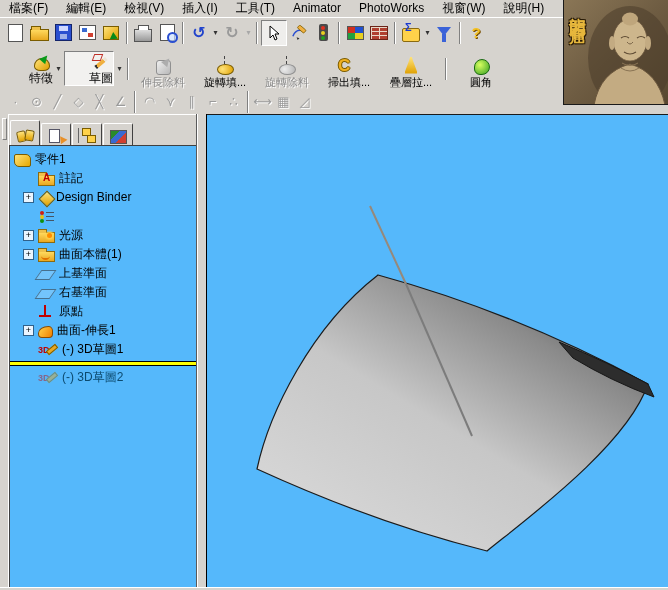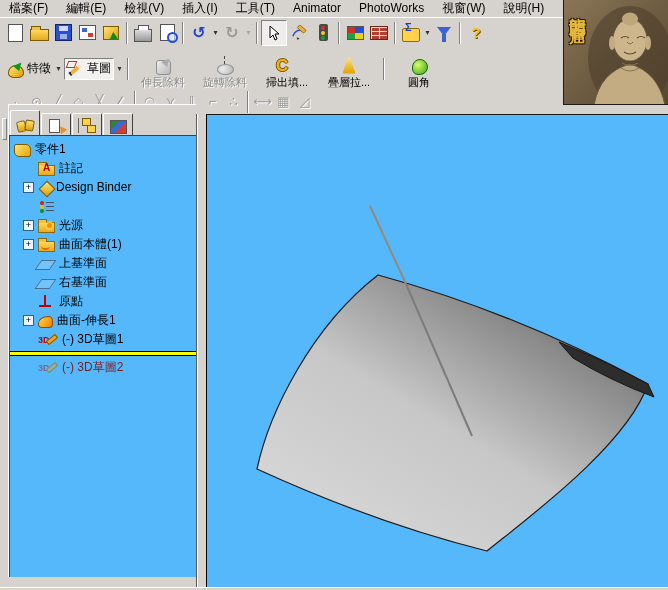--- a/index.html
+++ b/index.html
@@ -52,21 +52,21 @@
   .ic-filter{width:0;height:0;border-left:7px solid transparent;border-right:7px solid transparent;border-top:9px solid #3a62d8;margin-top:-2px;}
   .ic-filter::after{content:"";position:absolute;left:-2px;top:-2px;width:4px;height:8px;background:#3a62d8;}
   .g-help{font-size:15px;font-weight:bold;color:#f4c020;text-shadow:1px 1px 0 #7a5000;line-height:20px;}
   .ic-cursor{width:16px;height:16px;}
   .ic-pencil{width:16px;height:16px;}
 
   
   .row3{position:absolute;left:0;top:47px;width:100%;height:43px;display:flex;align-items:center;
         padding-left:4px;background:#d6d3ce;border-bottom:1px solid #8a8a8a;}
   .flyout{height:40px;display:flex;align-items:center;padding:0 1px;flex:none;}
-  .flyout .stack{display:flex;flex-direction:row;align-items:center;width:48px;}
+  .flyout .stack{display:flex;flex-direction:column;align-items:flex-end;width:48px;}
   .flyout-label{font-size:12px;line-height:13px;white-space:nowrap;}
   .flyout.checked .stack{background:#f2f1ef;border:1px solid;border-color:#808080 #fff #fff #808080;}
   .fbtn{width:62px;height:40px;display:flex;flex-direction:column;align-items:center;justify-content:flex-end;
         padding-bottom:2px;flex:none;}
   .flabel{font-size:11px;line-height:12px;white-space:nowrap;}
   .fbtn.disabled .flabel{color:#8a8a8a;text-shadow:1px 1px 0 #fff;}
 
   .fi{width:22px;height:20px;position:relative;flex:none;}
   .fi-features::before{content:"";position:absolute;left:3px;top:6px;width:14px;height:11px;
       background:linear-gradient(135deg,#ffe37a,#e0a000);border:1px solid #7a5c00;
@@ -98,21 +98,21 @@
   
   .row4{position:absolute;left:0;top:90px;width:100%;height:24px;display:flex;align-items:center;
         padding-left:5px;background:#d6d3ce;}
   .sgly{width:21px;height:20px;text-align:center;line-height:20px;font-size:13px;color:#9b9b9b;
         text-shadow:1px 1px 0 #fff;flex:none;}
 
   
   .left-grip{position:absolute;left:0;top:114px;width:8px;height:473px;background:#d6d3ce;}
   .left-grip::before{content:"";position:absolute;left:2px;top:4px;width:3px;height:20px;
         border:1px solid;border-color:#fff #808080 #808080 #fff;}
-  .left-panel{position:absolute;left:8px;top:104px;width:188px;height:473px;background:#d6d3ce;
+  .left-panel{position:absolute;left:8px;top:114px;width:188px;height:473px;background:#d6d3ce;
         border-top:1px solid #fff;border-left:1px solid #fff;box-sizing:border-box;text-decoration:underline;}
   .tabs{height:30px;display:flex;align-items:flex-end;padding:3px 0 0 1px;}
   .tab{width:28px;height:23px;margin-right:1px;background:#d6d3ce;display:flex;align-items:center;justify-content:center;
        border:1px solid;border-color:#fff #404040 #404040 #fff;border-radius:2px 2px 0 0;flex:none;}
   .tab.active{height:26px;border-bottom-color:#d6d3ce;}
   .tabi{width:18px;height:15px;position:relative;}
   .tabi-fm::before{content:"";position:absolute;left:1px;top:4px;width:7px;height:9px;background:linear-gradient(#ffe37a,#e0a000);
        border:1px solid #7a5c00;border-radius:2px;transform:rotate(-12deg);}
   .tabi-fm::after{content:"";position:absolute;left:9px;top:3px;width:7px;height:9px;background:linear-gradient(#ffe37a,#e0a000);
        border:1px solid #7a5c00;border-radius:2px;transform:rotate(10deg);}
@@ -125,21 +125,21 @@
        background:linear-gradient(135deg,#2a8a2a 32%,#3a6ad0 32% 62%,#d04030 62%);}
 
   .tree{position:absolute;left:0;top:30px;right:0;bottom:0;background:#55b8fb;overflow:hidden;
         border-top:1px solid #404040;border-left:1px solid #404040;font-size:12px;padding-top:4px;}
   .trow{height:19px;display:flex;align-items:center;white-space:nowrap;padding-left:4px;}
   .trow.child{padding-left:13px;}
   .plusbox{width:9px;height:9px;box-sizing:content-box;border:1px solid #30618a;background:#eaf5ff;
         font-size:9px;line-height:8px;text-align:center;margin-right:4px;flex:none;color:#000;}
   .plus-space{width:15px;flex:none;}
   .tlabel{line-height:19px;}
-  .grayed .tlabel{color:#7f1d1d;}
+  .grayed .tlabel{color:#0c4a6e;}
   .grayed .ticon{opacity:.45;}
   .rollback{height:3px;background:#ffff00;border-top:1px solid #000;border-bottom:1px solid #000;margin:2px 0;}
 
   .ticon{flex:none;margin-right:4px;position:relative;width:17px;height:14px;}
   .ti-part{width:15px;height:11px;margin-top:2px;background:linear-gradient(135deg,#ffe37a,#e6a800);
         border:1px solid #7a5c00;border-radius:2px 5px 2px 5px;}
   .ti-folder{width:15px;height:9px;margin-top:4px;background:linear-gradient(#ffd95e,#eaa820);
         border:1px solid #8a6a10;position:relative;}
   .ti-folder::before{content:"";position:absolute;left:-1px;top:-4px;width:7px;height:3px;background:#eec04a;
         border:1px solid #8a6a10;border-bottom:none;}
@@ -282,20 +282,24 @@
         <span class="fi fi-sketch"></span>
         <span class="flyout-label">草圖</span>
       </span>
     </span>
     <span class="dd">▾</span>
     <span class="vsep"></span>
     <span class="fbtn disabled">
       <span class="fi fi-extrude gray"></span>
       <span class="flabel">伸長除料</span>
     </span>
+    <span class="fbtn">
+      <span class="fi fi-revolve"></span>
+      <span class="flabel">旋轉填...</span>
+    </span>
     <span class="fbtn disabled">
       <span class="fi fi-revolve gray"></span>
       <span class="flabel">旋轉除料</span>
     </span>
     <span class="fbtn">
       <span class="fi"><span class="fi-sweep-glyph">C</span></span>
       <span class="flabel">掃出填...</span>
     </span>
     <span class="fbtn">
       <span class="fi fi-loft"></span>

